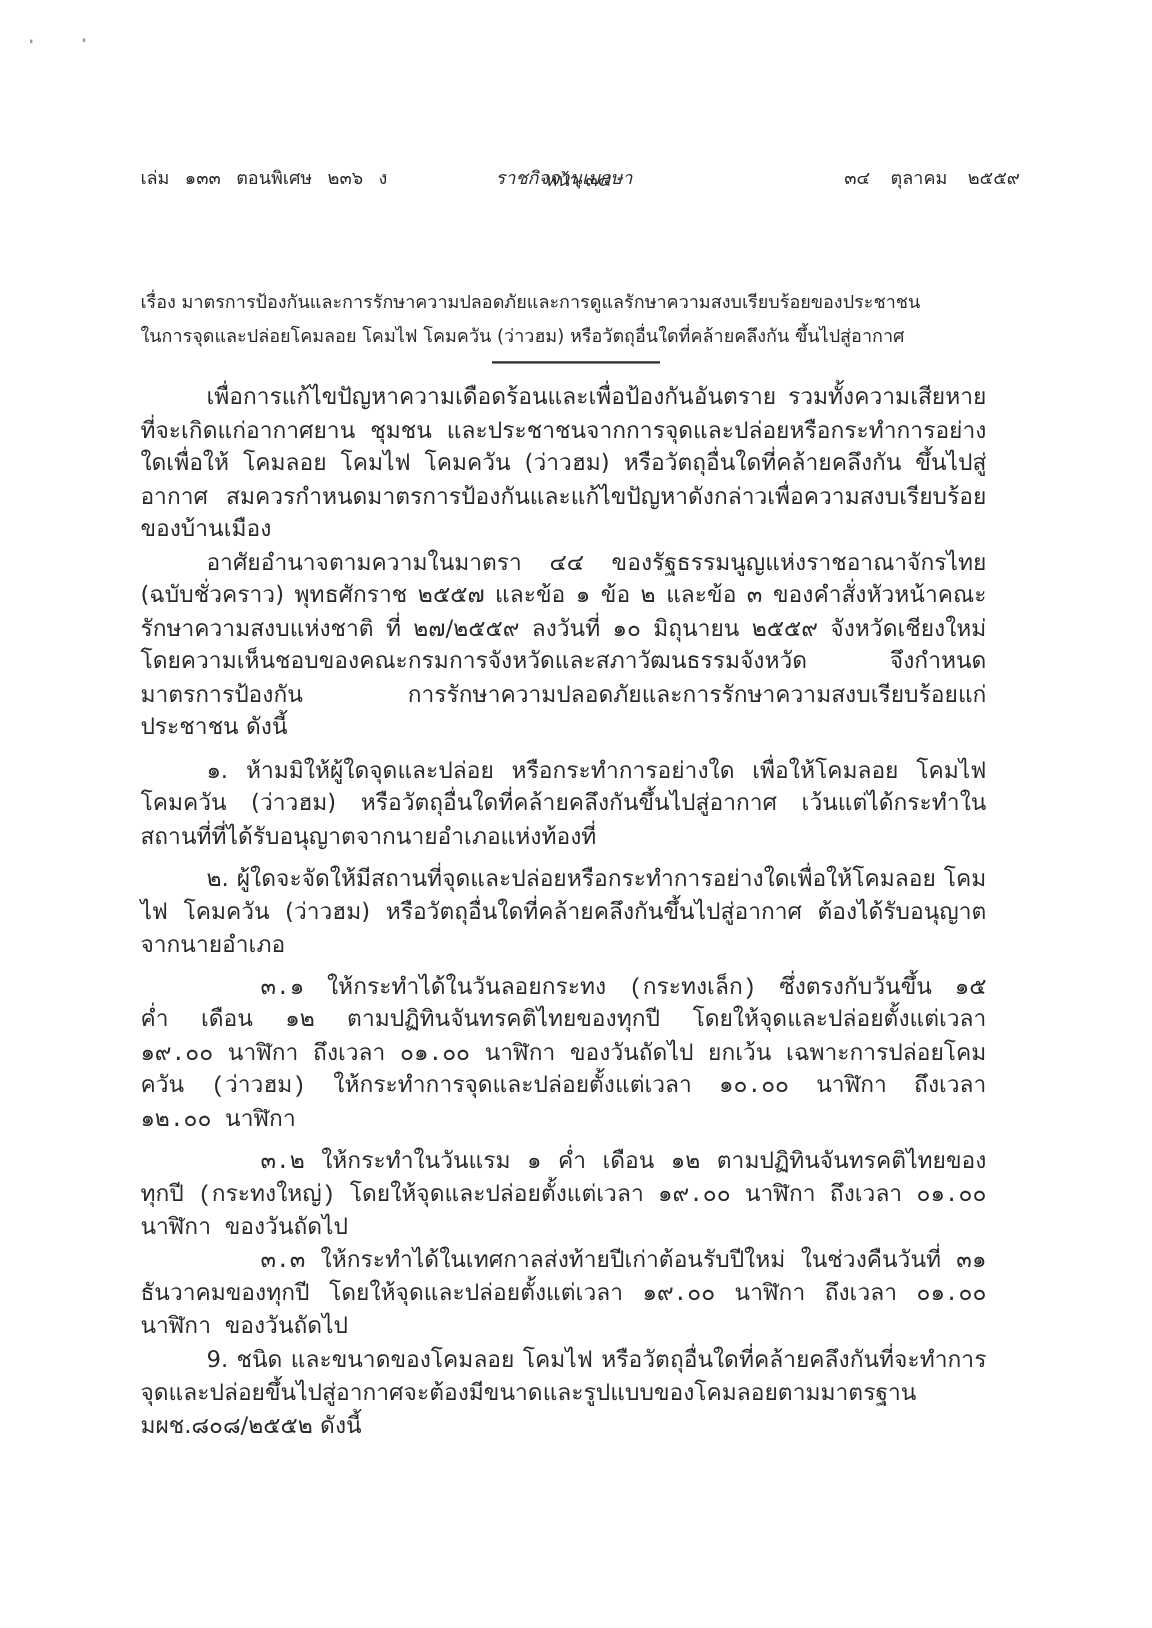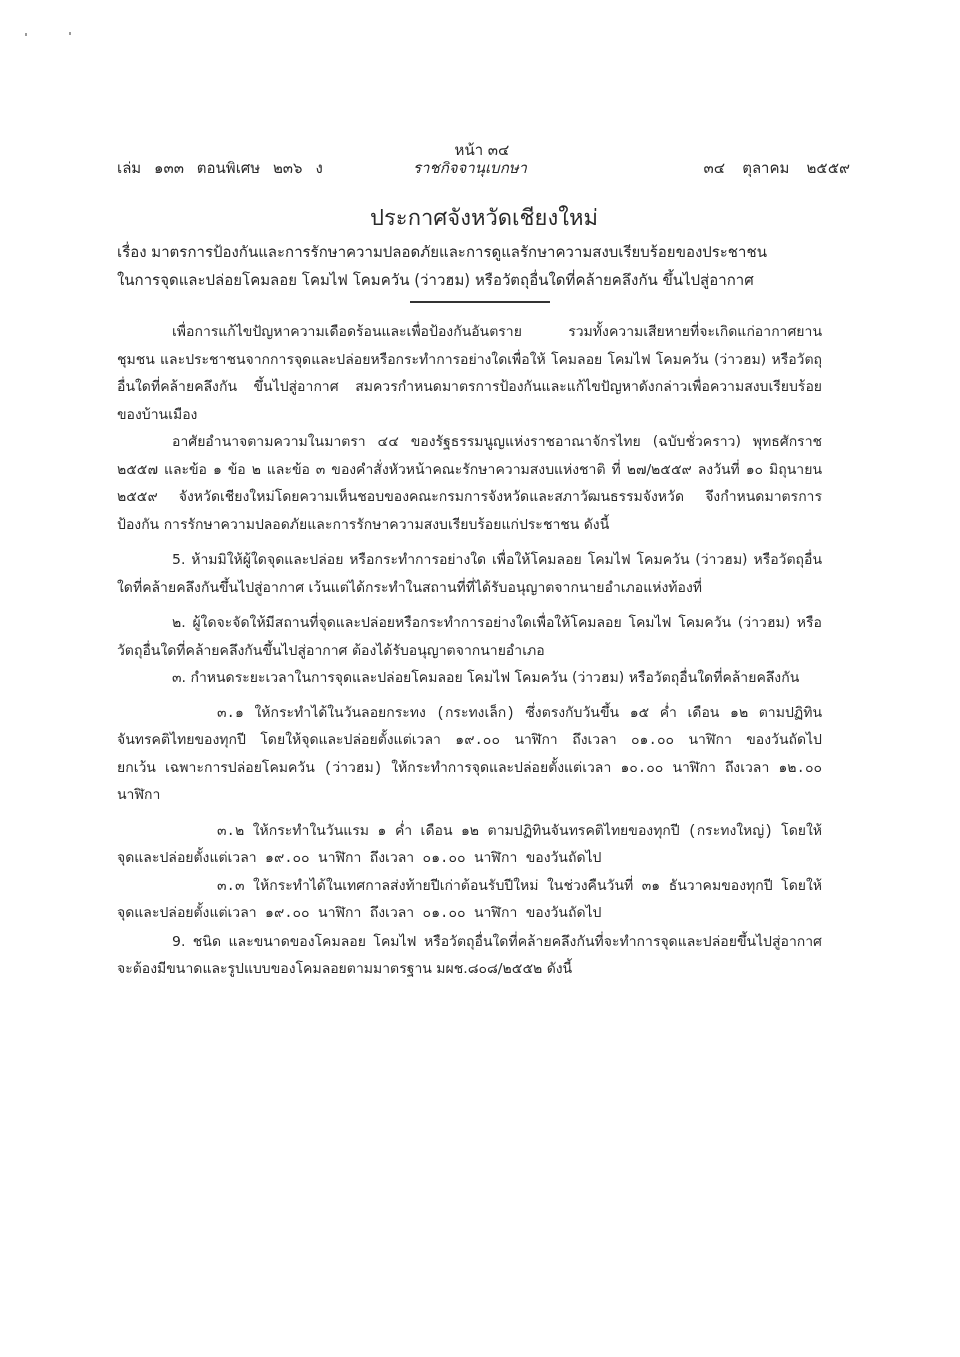--- a/index.html
+++ b/index.html
@@ -1,57 +1,55 @@
 <!DOCTYPE html>
 <html><head>
 <meta charset="utf-8">
 <style>
   html, body { margin: 0; padding: 0; background: #ffffff; }
   body { width: 960px; height: 1357px; position: relative; overflow: hidden;
          font-family: "DejaVu Sans", "Liberation Sans", sans-serif; color: #2a2a2a; }
   .speck { position: absolute; width: 2px; height: 3px; background: #9a9a9a; }
   .page { position: absolute; left: 0; top: 0; width: 960px; height: 1357px; }
   .pagenum { position: absolute; top: 122px; left: 0; width: 960px; text-align: center; font-size: 15px; padding-left: 4px; box-sizing: border-box; margin-top: 16px; }
-  .hdr { position: absolute; top: 156px; font-size: 15px; }
+  .hdr { position: absolute; top: 136px; font-size: 15px; }
   .hdr-left { left: 117px; word-spacing: 8px; }
   .hdr-center { left: 413px; font-style: italic; }
   .hdr-right { right: 110px; word-spacing: 8px; font-family: Liberation Mono, monospace; }
   .title { position: absolute; top: 200px; left: 0; width: 960px; text-align: center; font-size: 22px; padding-left: 8px; box-sizing: border-box; }
   .subject { position: absolute; left: 117px; width: 710px; font-size: 15px; line-height: 28px; white-space: nowrap; }
   .rule { position: absolute; top: 301px; left: 410px; width: 140px; height: 2px; background: #333; }
-  .body { position: absolute; left: 117px; width: 705px; font-size: 14px; line-height: 27.5px; }
+  .body { position: absolute; left: 117px; width: 705px; font-size: 19px; line-height: 27.5px; }
   .p { margin: 0; text-align: justify; text-align-last: left; }
   .ind1 { text-indent: 55px; }
   .ind2 { text-indent: 100px; font-family: Liberation Mono, monospace; }
   .gap { margin-top: 8px; }
 </style>
 </head>
 <body>
 
 <div class="page">
   <div class="speck" style="left:25px;top:33px;"></div>
   <div class="speck" style="left:69px;top:32px;"></div>
 
   <div class="pagenum">หน้า ๓๔</div>
 
   <div class="hdr hdr-left">เล่ม ๑๓๓ ตอนพิเศษ ๒๓๖ ง</div>
   <div class="hdr hdr-center">ราชกิจจานุเบกษา</div>
   <div class="hdr hdr-right">๓๔ ตุลาคม ๒๕๕๙</div>
 
-  <div class="title">ประกาศจังหวัดเชียงใหม่</div>
 
   <div class="subject" style="top:238px;">เรื่อง มาตรการป้องกันและการรักษาความปลอดภัยและการดูแลรักษาความสงบเรียบร้อยของประชาชน</div>
   <div class="subject" style="top:266px;">ในการจุดและปล่อยโคมลอย โคมไฟ โคมควัน (ว่าวฮม) หรือวัตถุอื่นใดที่คล้ายคลึงกัน ขึ้นไปสู่อากาศ</div>
 
   <div class="rule"></div>
 
   <div class="body" style="top:318px;">
     <p class="p ind1">เพื่อการแก้ไขปัญหาความเดือดร้อนและเพื่อป้องกันอันตราย รวมทั้งความเสียหายที่จะเกิดแก่อากาศยาน ชุมชน และประชาชนจากการจุดและปล่อยหรือกระทำการอย่างใดเพื่อให้ โคมลอย โคมไฟ โคมควัน (ว่าวฮม) หรือวัตถุอื่นใดที่คล้ายคลึงกัน ขึ้นไปสู่อากาศ สมควรกำหนดมาตรการป้องกันและแก้ไขปัญหาดังกล่าวเพื่อความสงบเรียบร้อยของบ้านเมือง</p>
     <p class="p ind1">อาศัยอำนาจตามความในมาตรา ๔๔ ของรัฐธรรมนูญแห่งราชอาณาจักรไทย (ฉบับชั่วคราว) พุทธศักราช ๒๕๕๗ และข้อ ๑ ข้อ ๒ และข้อ ๓ ของคำสั่งหัวหน้าคณะรักษาความสงบแห่งชาติ ที่ ๒๗/๒๕๕๙ ลงวันที่ ๑๐ มิถุนายน ๒๕๕๙ จังหวัดเชียงใหม่โดยความเห็นชอบของคณะกรมการจังหวัดและสภาวัฒนธรรมจังหวัด จึงกำหนดมาตรการป้องกัน การรักษาความปลอดภัยและการรักษาความสงบเรียบร้อยแก่ประชาชน ดังนี้</p>
-    <p class="p ind1 gap">5.   ห้ามมิให้ผู้ใดจุดและปล่อย หรือกระทำการอย่างใด เพื่อให้โคมลอย โคมไฟ โคมควัน (ว่าวฮม) หรือวัตถุอื่นใดที่คล้ายคลึงกันขึ้นไปสู่อากาศ เว้นแต่ได้กระทำในสถานที่ที่ได้รับอนุญาตจากนายอำเภอแห่งท้องที่</p>
+    <p class="p ind1 gap">๑.   ห้ามมิให้ผู้ใดจุดและปล่อย หรือกระทำการอย่างใด เพื่อให้โคมลอย โคมไฟ โคมควัน (ว่าวฮม) หรือวัตถุอื่นใดที่คล้ายคลึงกันขึ้นไปสู่อากาศ เว้นแต่ได้กระทำในสถานที่ที่ได้รับอนุญาตจากนายอำเภอแห่งท้องที่</p>
     <p class="p ind1 gap">๒.   ผู้ใดจะจัดให้มีสถานที่จุดและปล่อยหรือกระทำการอย่างใดเพื่อให้โคมลอย โคมไฟ โคมควัน (ว่าวฮม) หรือวัตถุอื่นใดที่คล้ายคลึงกันขึ้นไปสู่อากาศ ต้องได้รับอนุญาตจากนายอำเภอ</p>
-    <p class="p ind1">๓.   กำหนดระยะเวลาในการจุดและปล่อยโคมลอย โคมไฟ โคมควัน (ว่าวฮม) หรือวัตถุอื่นใดที่คล้ายคลึงกัน</p>
     <p class="p ind2 gap">๓.๑  ให้กระทำได้ในวันลอยกระทง (กระทงเล็ก) ซึ่งตรงกับวันขึ้น ๑๕ ค่ำ เดือน ๑๒ ตามปฏิทินจันทรคติไทยของทุกปี โดยให้จุดและปล่อยตั้งแต่เวลา ๑๙.๐๐ นาฬิกา ถึงเวลา ๐๑.๐๐ นาฬิกา ของวันถัดไป ยกเว้น เฉพาะการปล่อยโคมควัน (ว่าวฮม) ให้กระทำการจุดและปล่อยตั้งแต่เวลา ๑๐.๐๐ นาฬิกา ถึงเวลา ๑๒.๐๐ นาฬิกา</p>
     <p class="p ind2 gap">๓.๒  ให้กระทำในวันแรม ๑ ค่ำ เดือน ๑๒ ตามปฏิทินจันทรคติไทยของทุกปี (กระทงใหญ่) โดยให้จุดและปล่อยตั้งแต่เวลา ๑๙.๐๐ นาฬิกา ถึงเวลา ๐๑.๐๐ นาฬิกา ของวันถัดไป</p>
     <p class="p ind2">๓.๓  ให้กระทำได้ในเทศกาลส่งท้ายปีเก่าต้อนรับปีใหม่ ในช่วงคืนวันที่ ๓๑ ธันวาคมของทุกปี โดยให้จุดและปล่อยตั้งแต่เวลา ๑๙.๐๐ นาฬิกา ถึงเวลา ๐๑.๐๐ นาฬิกา ของวันถัดไป</p>
     <p class="p ind1">9.   ชนิด และขนาดของโคมลอย โคมไฟ หรือวัตถุอื่นใดที่คล้ายคลึงกันที่จะทำการจุดและปล่อยขึ้นไปสู่อากาศจะต้องมีขนาดและรูปแบบของโคมลอยตามมาตรฐาน มผช.๘๐๘/๒๕๕๒ ดังนี้</p>
   </div>
 </div>
 
 </body></html>

